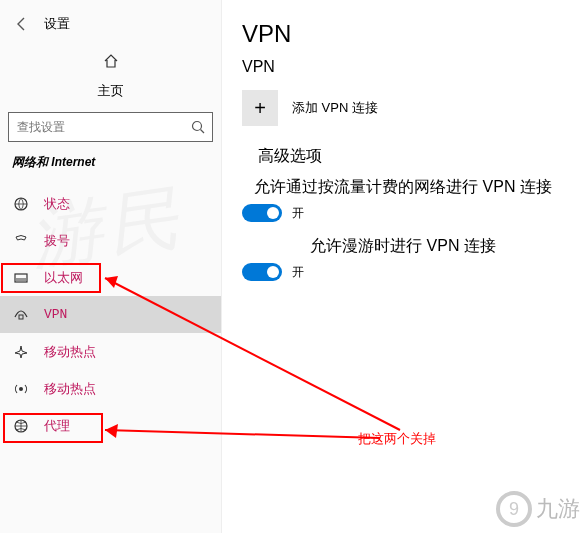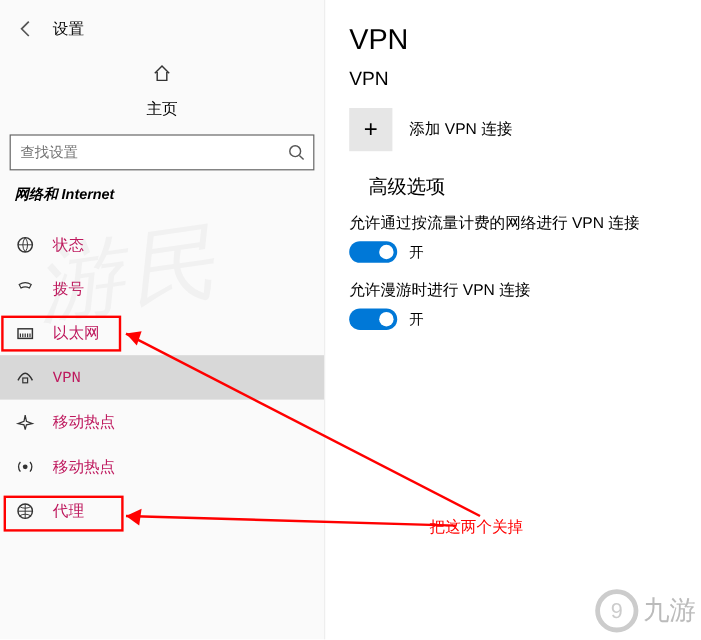--- a/index.html
+++ b/index.html
@@ -9,21 +9,21 @@
     font-size: 13px;
     color: #000;
     background: #fff;
     width: 584px;
     height: 533px;
     position: relative;
     overflow: hidden;
   }
   .container { display: flex; height: 100%; }
   .sidebar {
-    width: 271px;
+    width: 222px;
     background: #fafafa;
     border-right: 1px solid #eee;
     padding-top: 10px;
     position: relative;
   }
   .content {
     flex: 1;
     padding: 20px 20px 0 20px;
     position: relative;
   }
@@ -102,21 +102,21 @@
     cursor: pointer;
   }
   .add-btn {
     width: 36px; height: 36px;
     background: #e6e6e6;
     display: flex; align-items: center; justify-content: center;
     font-size: 20px;
   }
   .section-head { font-size: 16px; font-weight: 400; margin: 8px 0 10px 16px; }
   .opt-block { margin-bottom: 14px; }
-  .opt-label { font-size: 13px; margin-bottom: 6px; }
+  .opt-label { font-size: 16px; margin-bottom: 6px; text-align: center; }
   .toggle-row { display: flex; align-items: center; gap: 10px; }
   .toggle {
     width: 40px; height: 18px;
     background: #0078d7;
     border-radius: 9px;
     position: relative;
   }
   .toggle .knob {
     width: 12px; height: 12px;
     background: #fff;

